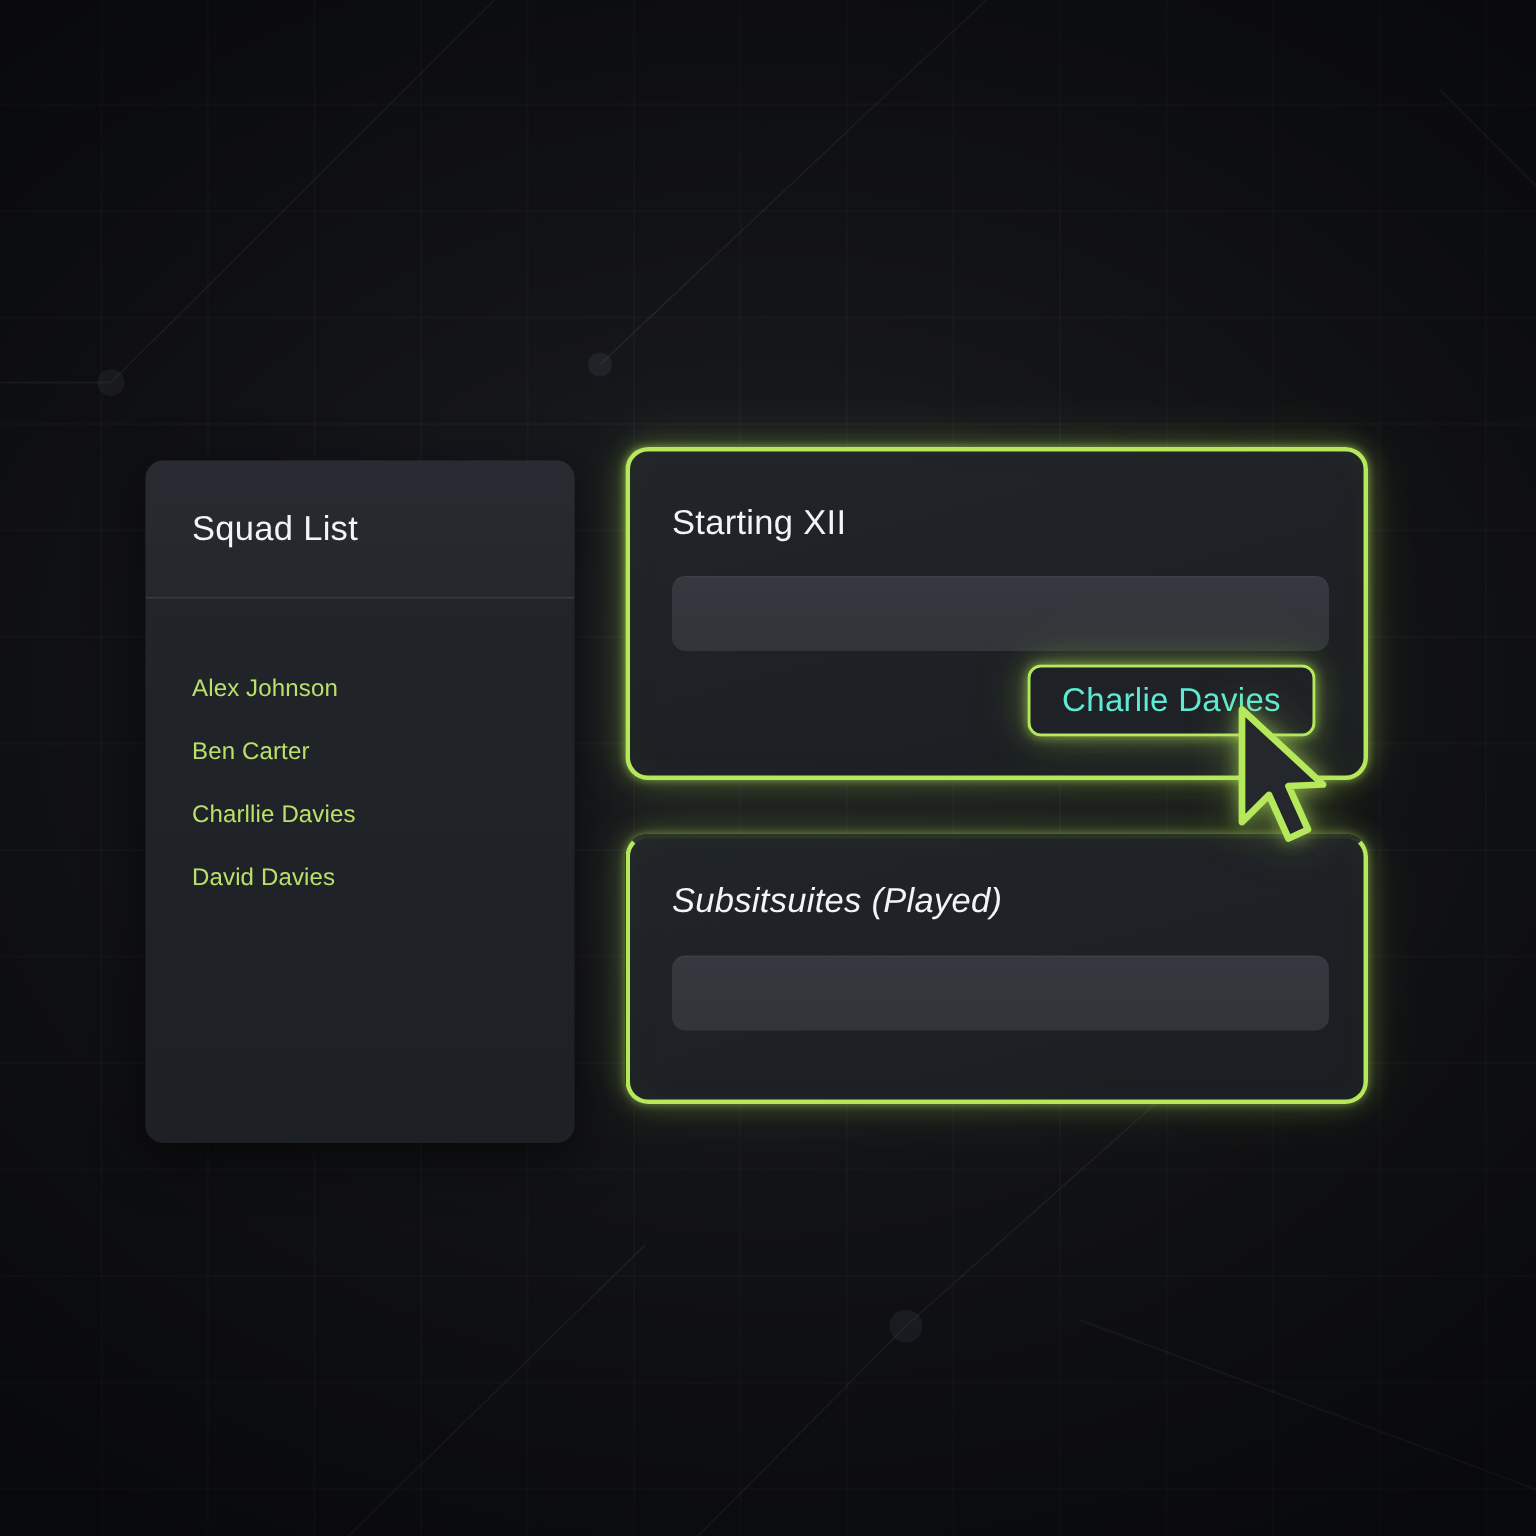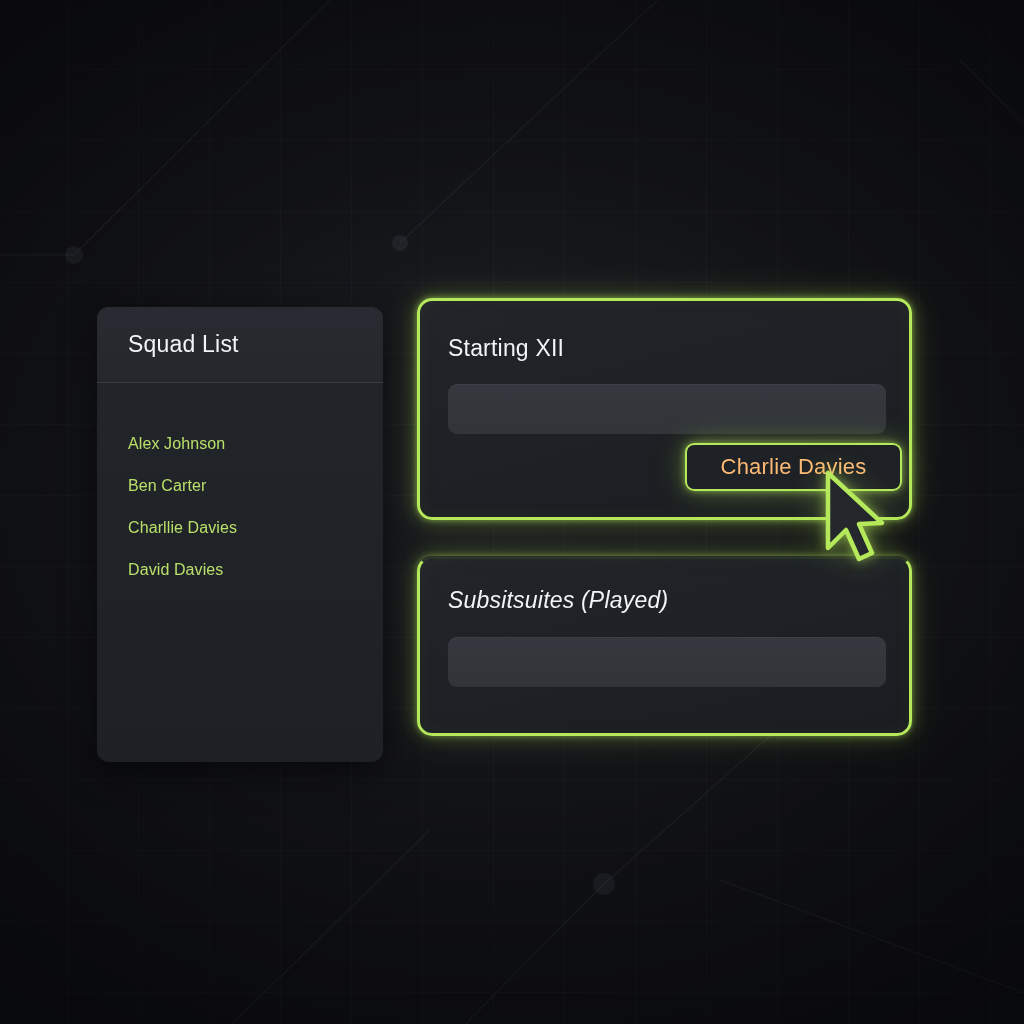--- a/index.html
+++ b/index.html
@@ -55,21 +55,21 @@
     left: 97px;
     top: 307px;
     width: 286px;
     height: 455px;
     border-radius: 12px;
     background: linear-gradient(180deg, #25282d 0%, #212429 17%, #1d2024 100%);
     box-shadow: 0 10px 34px rgba(0,0,0,0.55);
     overflow: hidden;
   }
   #squad-header {
-    height: 76px;
+    height: 92px;
     display: flex;
     align-items: center;
     padding: 0 0 0 31px;
     border-bottom: 1px solid rgba(190,205,225,0.10);
     background: linear-gradient(180deg, #282b31 0%, #24272c 100%);
   }
   #squad-header .title {
     color: #f2f4f7;
     font-size: 23px;
     letter-spacing: 0.2px;
@@ -138,29 +138,29 @@
     box-shadow: inset 0 1px 0 rgba(255,255,255,0.035);
   }
   #starting-slot { top: 83px; }
   #subs-slot { top: 78px; }
 
   
   #drag-chip {
     position: absolute;
     left: 685px;
     top: 443px;
-    width: 217px;
+    width: 192px;
     height: 48px;
     border-radius: 9px;
     border: 2.5px solid #b5e85a;
     background: rgba(30,34,38,0.92);
     display: flex;
     align-items: center;
     justify-content: center;
-    color: #fdba74;
+    color: #5eead4;
     font-size: 22px;
     letter-spacing: 0.2px;
     white-space: nowrap;
     box-shadow:
       0 0 7px rgba(181,232,90,0.55),
       0 0 20px rgba(181,232,90,0.32),
       0 0 42px rgba(181,232,90,0.16);
     z-index: 40;
   }
 

